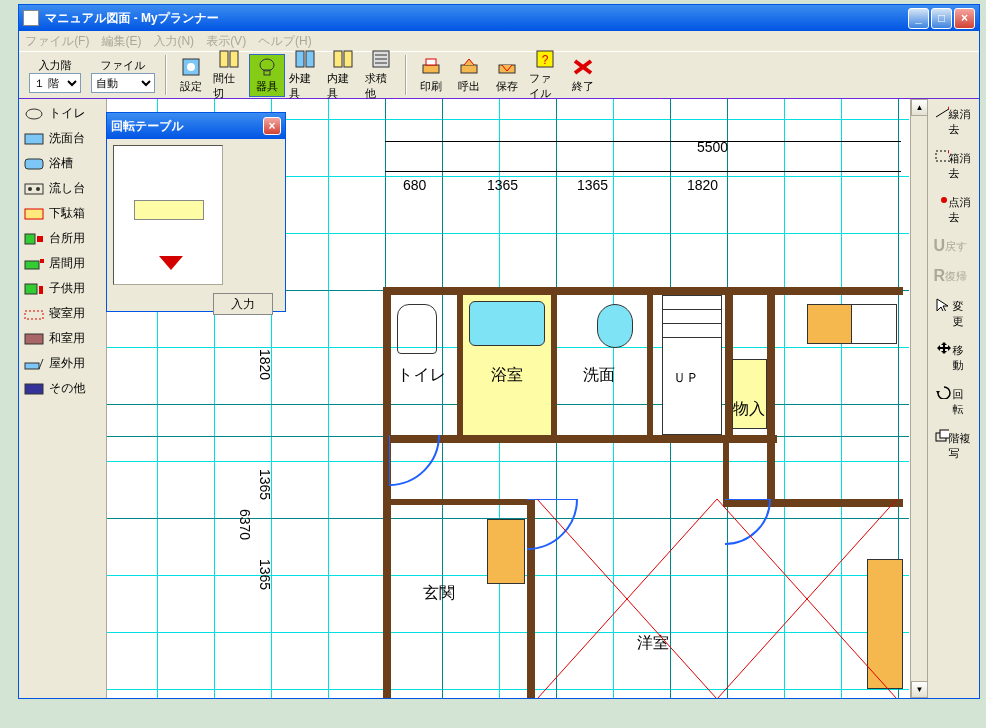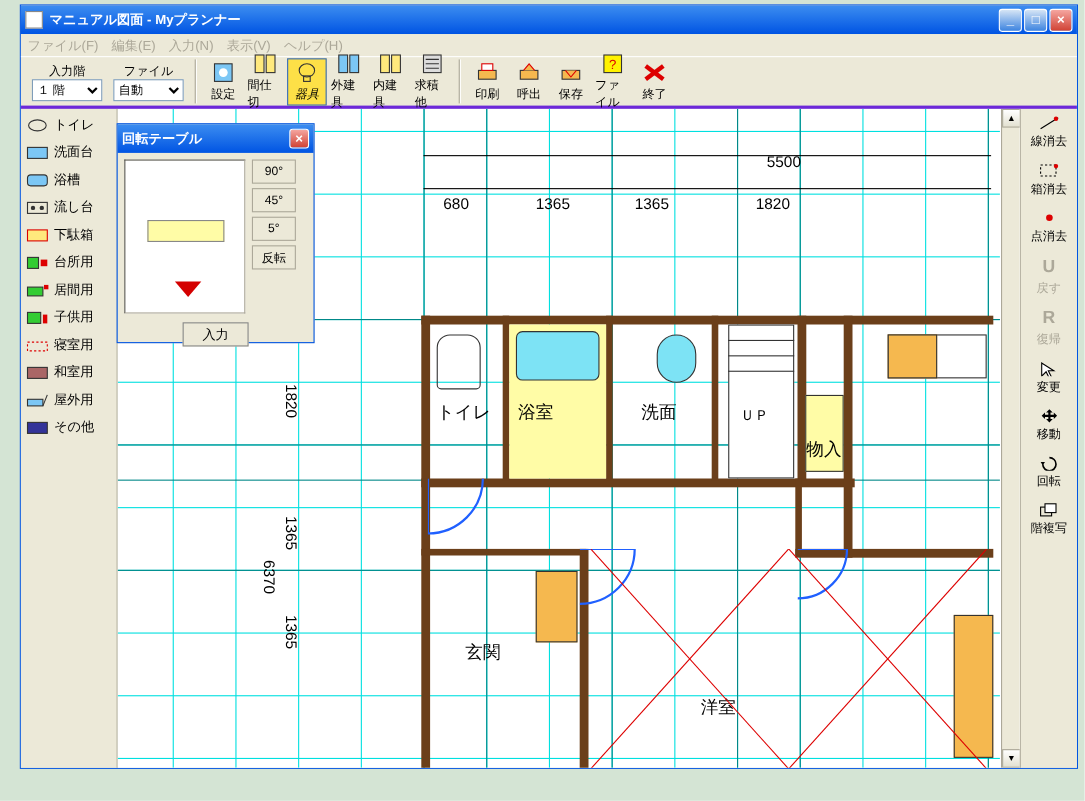--- a/index.html
+++ b/index.html
@@ -6,51 +6,51 @@
 body { background: #d4e4d4; width: 986px; height: 728px; overflow: hidden; }
 .window { position: absolute; top: 4px; left: 18px; width: 962px; height: 695px; background: #ece9d8; border: 1px solid #0054e3; }
 .titlebar { height: 26px; background: linear-gradient(to bottom, #3c8df0, #0054e3); display: flex; align-items: center; padding: 4px 4px; color: white; font-weight: bold; }
 .titlebar-icon { width: 16px; height: 16px; background: #fff; margin-right: 6px; border: 1px solid #888; }
 .titlebar-text { flex: 1; }
 .titlebar-buttons { display: flex; gap: 2px; }
 .tb-btn { width: 21px; height: 21px; background: linear-gradient(#d6e5f5,#3d84e0); border: 1px solid #fff; border-radius: 3px; display: flex; align-items: center; justify-content: center; color: white; font-weight: bold; cursor: pointer; }
 .tb-btn.close { background: linear-gradient(#f5a6a0,#d04234); }
 .menubar { height: 20px; background: #ece9d8; display: flex; align-items: center; padding: 0 6px; gap: 12px; color: #999; }
 .menu-item { color: #aca899; }
-.toolbar { height: 48px; background: #ece9d8; border-top: 1px solid #fff; border-bottom: 3px solid #6d28d9; display: flex; align-items: center; padding: 2px 6px; gap: 2px; }
+.toolbar { height: 48px; background: #ece9d8; border-top: 1px solid #fff; border-bottom: 1px solid #6d28d9; display: flex; align-items: center; padding: 2px 6px; gap: 2px; }
 .tb-group { display: flex; flex-direction: column; align-items: center; margin: 0 4px; }
 .tb-label { font-size: 11px; }
 .tb-select { border: 1px solid #7f9db9; background: white; height: 20px; font-size: 11px; }
 .tb-divider { width: 2px; height: 40px; border-left: 1px solid #aca899; border-right: 1px solid #fff; margin: 0 4px; }
 .tb-tool { display: flex; flex-direction: column; align-items: center; width: 36px; cursor: pointer; padding: 2px; }
-.tb-tool.pressed { border: 1px solid #316ac5; background: #fde047; font-style: italic; }
+.tb-tool.pressed { border: 1px solid #316ac5; background: #84cc16; }
 .tb-tool-icon { width: 24px; height: 20px; display: flex; align-items: center; justify-content: center; }
 .tb-tool-label { font-size: 11px; margin-top: 2px; }
 .content { position: relative; height: calc(100% - 94px); display: flex; }
 .sidebar-left { width: 88px; background: #ece9d8; border-right: 1px solid #aca899; padding: 2px; overflow-y: auto; }
 .side-item { display: flex; align-items: center; padding: 4px 2px; cursor: pointer; gap: 4px; }
 .side-icon { width: 22px; height: 14px; flex-shrink: 0; }
 .canvas-area { flex: 1; position: relative; background: white; overflow: hidden; }
 .canvas-inner { position: absolute; inset: 0; right: 18px; bottom: 0; }
 .scrollbar-v { position: absolute; right: 0; top: 0; bottom: 0; width: 17px; background: #ece9d8; border-left: 1px solid #aca899; }
 .scroll-btn { width: 17px; height: 17px; background: linear-gradient(#fff,#e3e1d1); border: 1px solid #aca899; display: flex; align-items: center; justify-content: center; font-size: 8px; }
 .sidebar-right { width: 52px; background: #ece9d8; border-left: 1px solid #aca899; padding: 4px 2px; display: flex; flex-direction: column; align-items: center; gap: 8px; }
-.r-tool { display: flex; flex-direction: column; align-items: center; width: 44px; cursor: pointer; padding: 2px; }
+.r-tool { display: flex; flex-direction: row; align-items: flex-start; width: 44px; cursor: pointer; padding: 2px; }
 .r-tool-icon { width: 20px; height: 14px; }
 .r-tool-label { font-size: 11px; margin-top: 2px; }
 .r-tool.disabled { color: #aca899; }
 .dialog { position: absolute; top: 112px; left: 106px; width: 180px; height: 200px; background: #ece9d8; border: 1px solid #0054e3; z-index: 10; }
 .dialog .titlebar { font-size: 12px; }
 .dialog-body { padding: 6px; display: flex; gap: 6px; }
 .preview-box { width: 110px; height: 140px; background: white; border: 1px inset #aca899; position: relative; }
 .preview-rect { position: absolute; left: 20px; top: 54px; width: 70px; height: 20px; background: #fffca6; border: 1px solid #888; }
 .preview-arrow { position: absolute; left: 45px; top: 110px; width: 0; height: 0; border-left: 12px solid transparent; border-right: 12px solid transparent; border-top: 14px solid #d40000; }
 .dialog-btns { display: flex; flex-direction: column; gap: 4px; }
 .dlg-btn { width: 40px; height: 22px; background: #ece9d8; border: 1px solid #aca899; cursor: pointer; font-size: 11px; }
-.dialog-footer { display: flex; justify-content: center; padding: 2px 12px; }
+.dialog-footer { display: flex; justify-content: flex-end; padding: 2px 12px; }
 .input-btn { width: 60px; height: 22px; background: #ece9d8; border: 1px solid #888; cursor: pointer; }
 
 .grid-line-h, .grid-line-v { position: absolute; background: #00e0e0; }
 .grid-line-h { height: 1px; left: 0; right: 0; }
 .grid-line-v { width: 1px; top: 0; bottom: 0; }
 .axis-line-h, .axis-line-v { position: absolute; background: #008888; }
 .axis-line-h { height: 1px; left: 0; right: 0; }
 .axis-line-v { width: 1px; top: 0; bottom: 0; }
 .dim-text { position: absolute; font-size: 14px; color: #000; }
 .dim-line { position: absolute; background: #000; }
@@ -82,21 +82,21 @@
     <span class="menu-item">ファイル(F)</span>
     <span class="menu-item">編集(E)</span>
     <span class="menu-item">入力(N)</span>
     <span class="menu-item">表示(V)</span>
     <span class="menu-item">ヘルプ(H)</span>
   </div>
 
   <div class="toolbar">
     <div class="tb-group">
       <span class="tb-label">入力階</span>
-      <select class="tb-select" style="width:64px"><option>１ 階</option></select>
+      <select class="tb-select" style="width:52px"><option>１ 階</option></select>
     </div>
     <div class="tb-group">
       <span class="tb-label">ファイル</span>
       <select class="tb-select" style="width:64px"><option>自動</option></select>
     </div>
     <div class="tb-divider"></div>
     <div class="tb-tool">
         <div class="tb-tool-icon">
           <svg width="24" height="20">
             <rect x="4" y="2" width="16" height="16" fill="#7cc7f5" stroke="#333"></rect>
@@ -371,21 +371,21 @@
             <path d="M0 0 L0 50 A50 50 0 0 0 50 0" fill="none" stroke="#2060ff" stroke-width="2"></path>
           </svg>
         <svg style="position:absolute;left:420px;top:400px;width:70px;height:70px">
             <path d="M0 0 L50 0 A50 50 0 0 1 0 50" fill="none" stroke="#2060ff" stroke-width="2"></path>
           </svg>
         <svg style="position:absolute;left:618px;top:400px;width:60px;height:60px">
             <path d="M0 0 L45 0 A45 45 0 0 1 0 45" fill="none" stroke="#2060ff" stroke-width="2"></path>
           </svg>
 
         <div class="room-label" style="left:290px;top:266px">トイレ</div>
-        <div class="room-label" style="left:364px;top:266px">浴室</div>
+        <div class="room-label" style="left:384px;top:266px">浴室</div>
         <div class="room-label" style="left:476px;top:266px">洗面</div>
         <div class="room-label" style="left:566px;top:270px;font-size:13px">ＵＰ</div>
         <div class="room-label" style="left:626px;top:300px">物入</div>
         <div class="room-label" style="left:316px;top:484px">玄関</div>
         <div class="room-label" style="left:530px;top:534px">洋室</div>
 
         <svg style="position:absolute;left:430px;top:400px;width:360px;height:200px">
             <line x1="0" y1="0" x2="180" y2="200" stroke="#d00"></line>
             <line x1="180" y1="0" x2="0" y2="200" stroke="#d00"></line>
             <line x1="180" y1="0" x2="360" y2="200" stroke="#d00"></line>
@@ -462,23 +462,17 @@
 <div class="dialog">
   <div class="titlebar">
     <span style="flex:1">回転テーブル</span>
     <div class="tb-btn close" style="width:18px;height:18px">×</div>
   </div>
   <div class="dialog-body">
     <div class="preview-box">
       <div class="preview-rect"></div>
       <div class="preview-arrow"></div>
     </div>
-    <div class="dialog-btns">
-      <button class="dlg-btn">90°</button>
-      <button class="dlg-btn">45°</button>
-      <button class="dlg-btn">5°</button>
-      <button class="dlg-btn">反転</button>
-    </div>
   </div>
   <div class="dialog-footer">
     <button class="input-btn">入力</button>
   </div>
 </div>
 
 </body></html>

